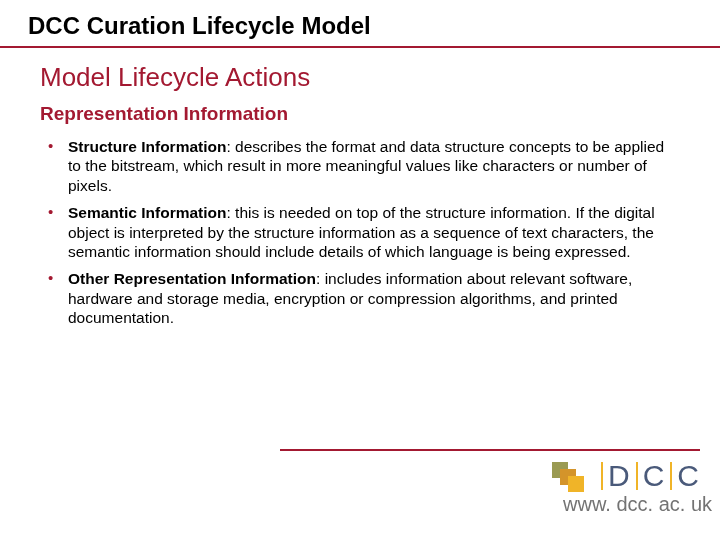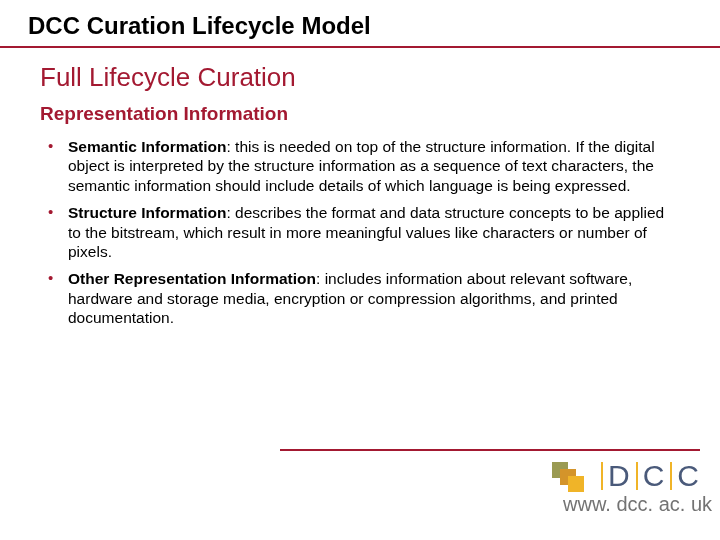--- a/index.html
+++ b/index.html
@@ -119,28 +119,28 @@
 </style>
 </head>
 <body>
 
 <div class="header">
   <div class="header-title">DCC Curation Lifecycle Model</div>
 </div>
 <div class="divider"></div>
 
 <div class="content">
-  <h1 class="main-heading">Full Lifecycle Curation</h1>
+  <h1 class="main-heading">Model Lifecycle Actions</h1>
   <h2 class="sub-heading">Representation Information</h2>
   <ul class="bullets">
     <li>
-      <span class="bold">Semantic Information</span><span>: this is needed on top of the structure information. If the digital object is interpreted by the structure information as a sequence of text characters, the semantic information should include details of which language is being expressed.</span>
+      <span class="bold">Structure Information</span><span>: describes the format and data structure concepts to be applied to the bitstream, which result in more meaningful values like characters or number of pixels.</span>
     </li>
     <li>
-      <span class="bold">Structure Information</span><span>: describes the format and data structure concepts to be applied to the bitstream, which result in more meaningful values like characters or number of pixels.</span>
+      <span class="bold">Semantic Information</span><span>: this is needed on top of the structure information. If the digital object is interpreted by the structure information as a sequence of text characters, the semantic information should include details of which language is being expressed.</span>
     </li>
     <li>
       <span class="bold">Other Representation Information</span><span>: includes information about relevant software, hardware and storage media, encryption or compression algorithms, and printed documentation.</span>
     </li>
   </ul>
 </div>
 
 <div class="footer">
   <div class="footer-divider"></div>
   <div class="logo-row">

